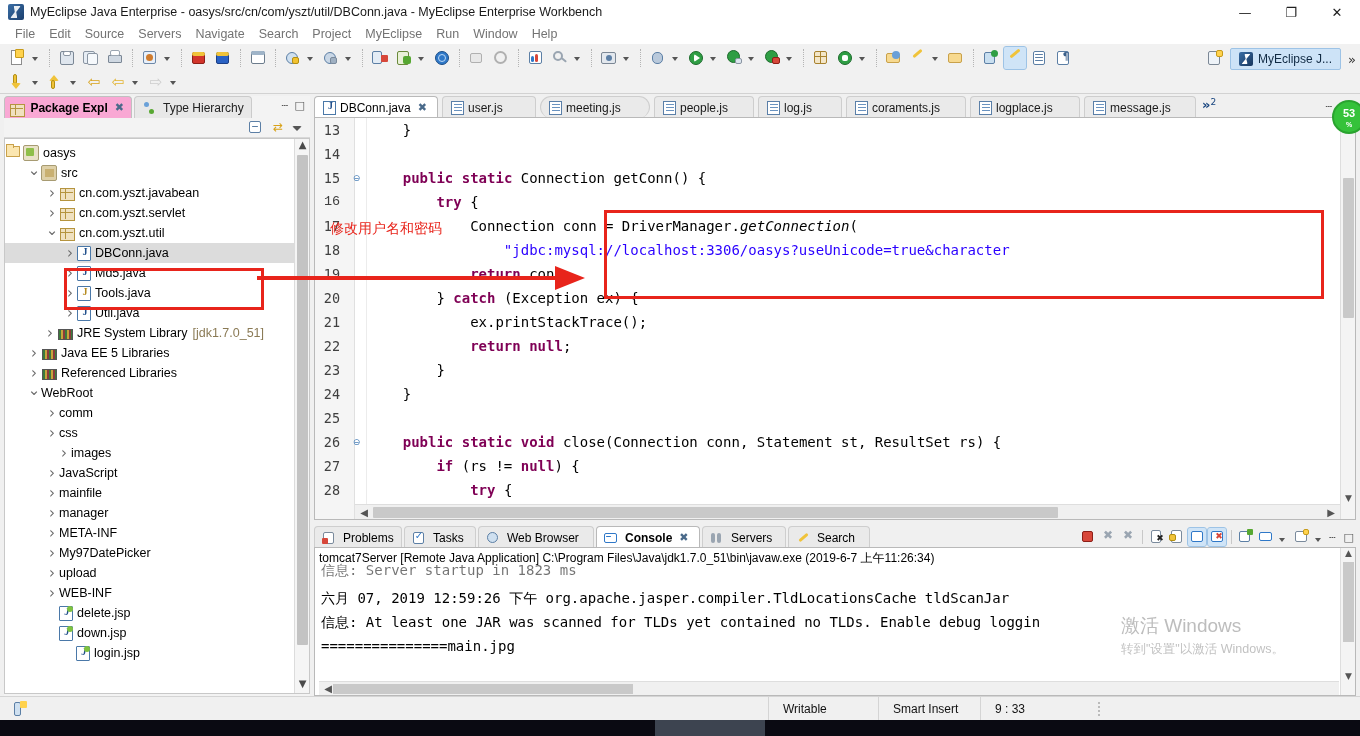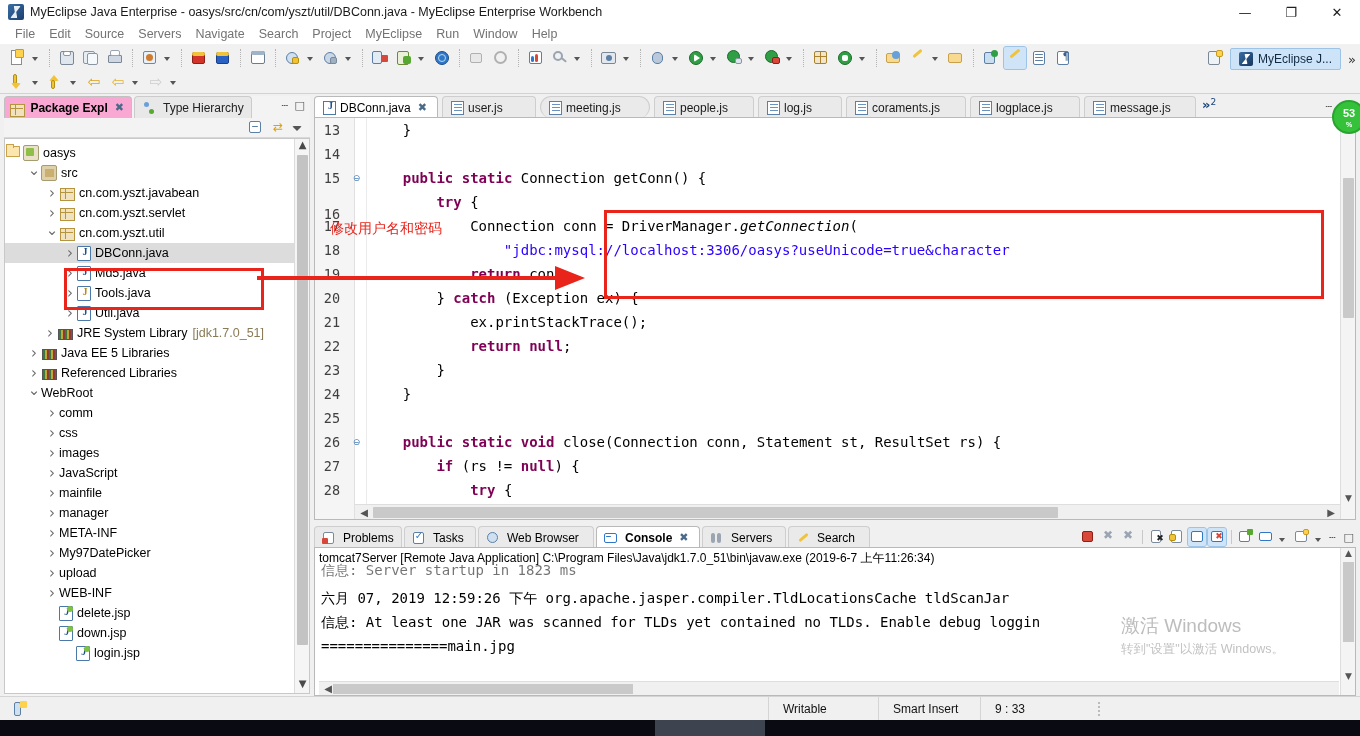--- a/index.html
+++ b/index.html
@@ -728,21 +728,21 @@
           <div class="trow" style="padding-left: 40px;">
             <span class="tw r"></span>
             <span class="ticon ic-folder"></span>
             <span class="tlabel">comm</span>
           </div>
           <div class="trow" style="padding-left: 40px;">
             <span class="tw r"></span>
             <span class="ticon ic-folder"></span>
             <span class="tlabel">css</span>
           </div>
-          <div class="trow" style="padding-left: 40px;">
+          <div class="trow" style="padding-left: 40px; margin-left: 12px;">
             <span class="tw r"></span>
             <span class="ticon ic-folder"></span>
             <span class="tlabel">images</span>
           </div>
           <div class="trow" style="padding-left: 40px;">
             <span class="tw r"></span>
             <span class="ticon ic-folder"></span>
             <span class="tlabel">JavaScript</span>
           </div>
           <div class="trow" style="padding-left: 40px;">
@@ -848,21 +848,21 @@
       <div class="gutter"></div>
       <div class="gutter2"></div>
       <div id="code-root">
           <div class="lnum" style="top: 4px;">13</div>
           <div class="codeline" style="top: 4px;">    }</div>
           <div class="lnum" style="top: 28px;">14</div>
           <div class="codeline" style="top: 28px;"></div>
           <div class="lnum" style="top: 52px;">15</div>
           <div class="fold" style="top: 55px; color: rgb(74, 128, 184);">⊖</div>
           <div class="codeline" style="top: 52px;">    <span class="kw">public</span> <span class="kw">static</span> Connection getConn() {</div>
-          <div class="lnum" style="top: 88px;">16</div>
+          <div class="lnum" style="top: 76px; font-family: Liberation Mono, monospace;">16</div>
           <div class="codeline" style="top: 76px;">        <span class="kw">try</span> {</div>
           <div class="lnum" style="top: 100px;">17</div>
           <div class="codeline" style="top: 100px;">            Connection conn = DriverManager.<span class="mth">getConnection</span>(</div>
           <div class="lnum" style="top: 124px;">18</div>
           <div class="codeline" style="top: 124px;">                <span class="str">"jdbc:mysql://localhost:3306/oasys?useUnicode=true&amp;character</span></div>
           <div class="lnum" style="top: 148px;">19</div>
           <div class="codeline" style="top: 148px;">            <span class="kw">return</span> conn;</div>
           <div class="lnum" style="top: 172px;">20</div>
           <div class="codeline" style="top: 172px;">        } <span class="kw">catch</span> (Exception ex) {</div>
           <div class="lnum" style="top: 196px;">21</div>

